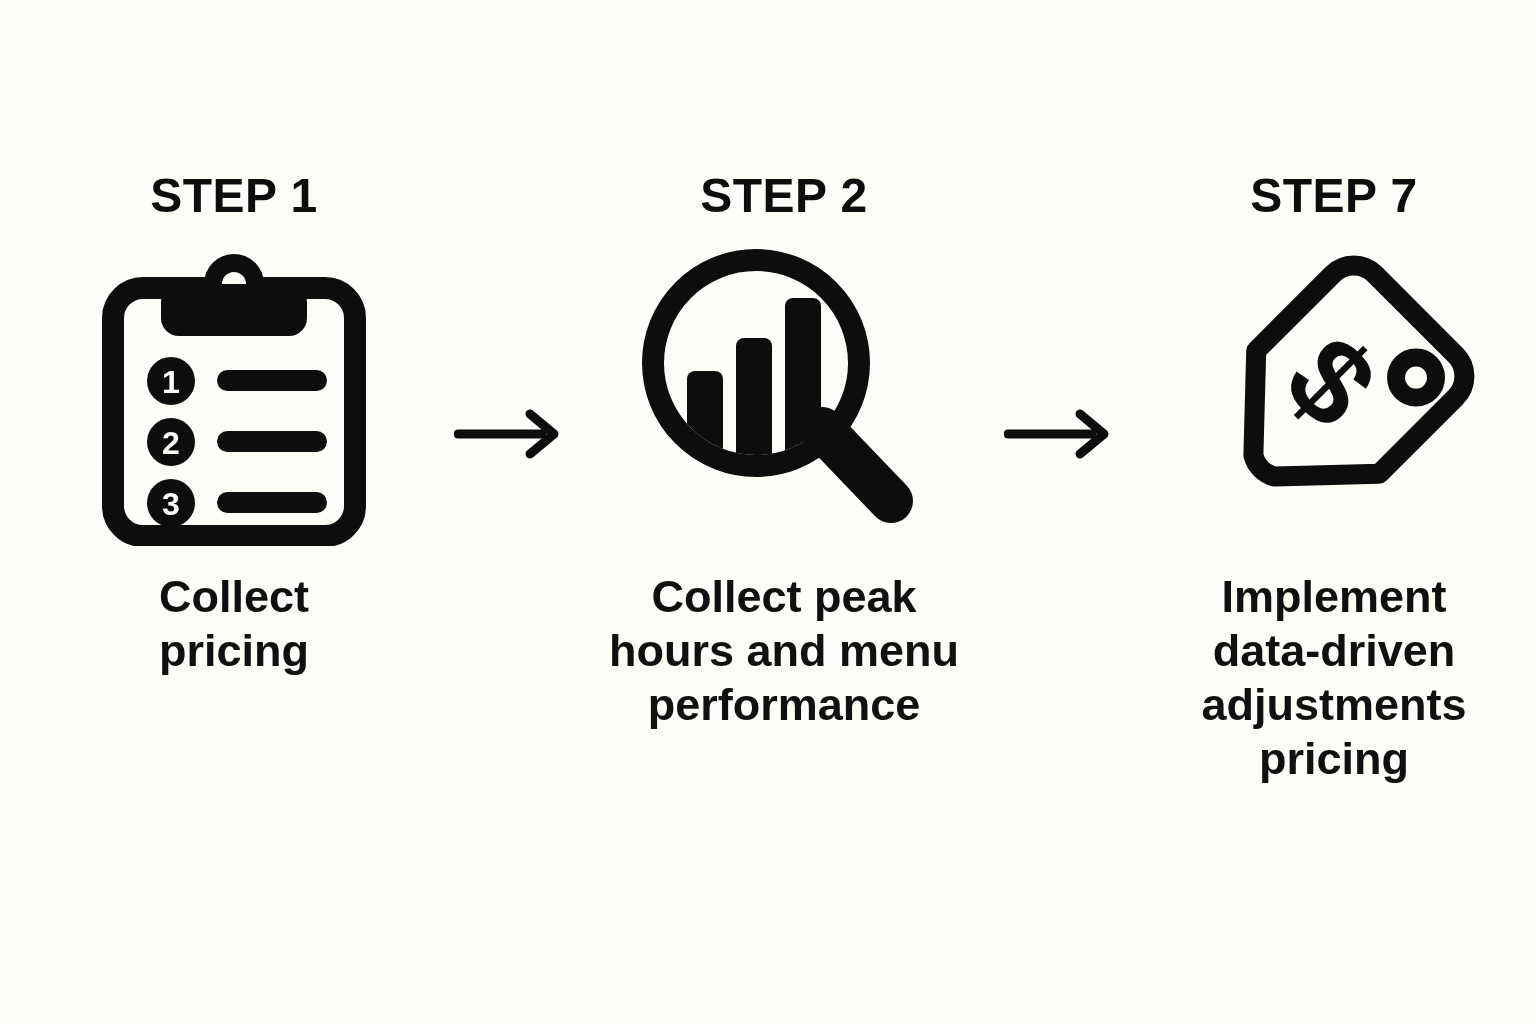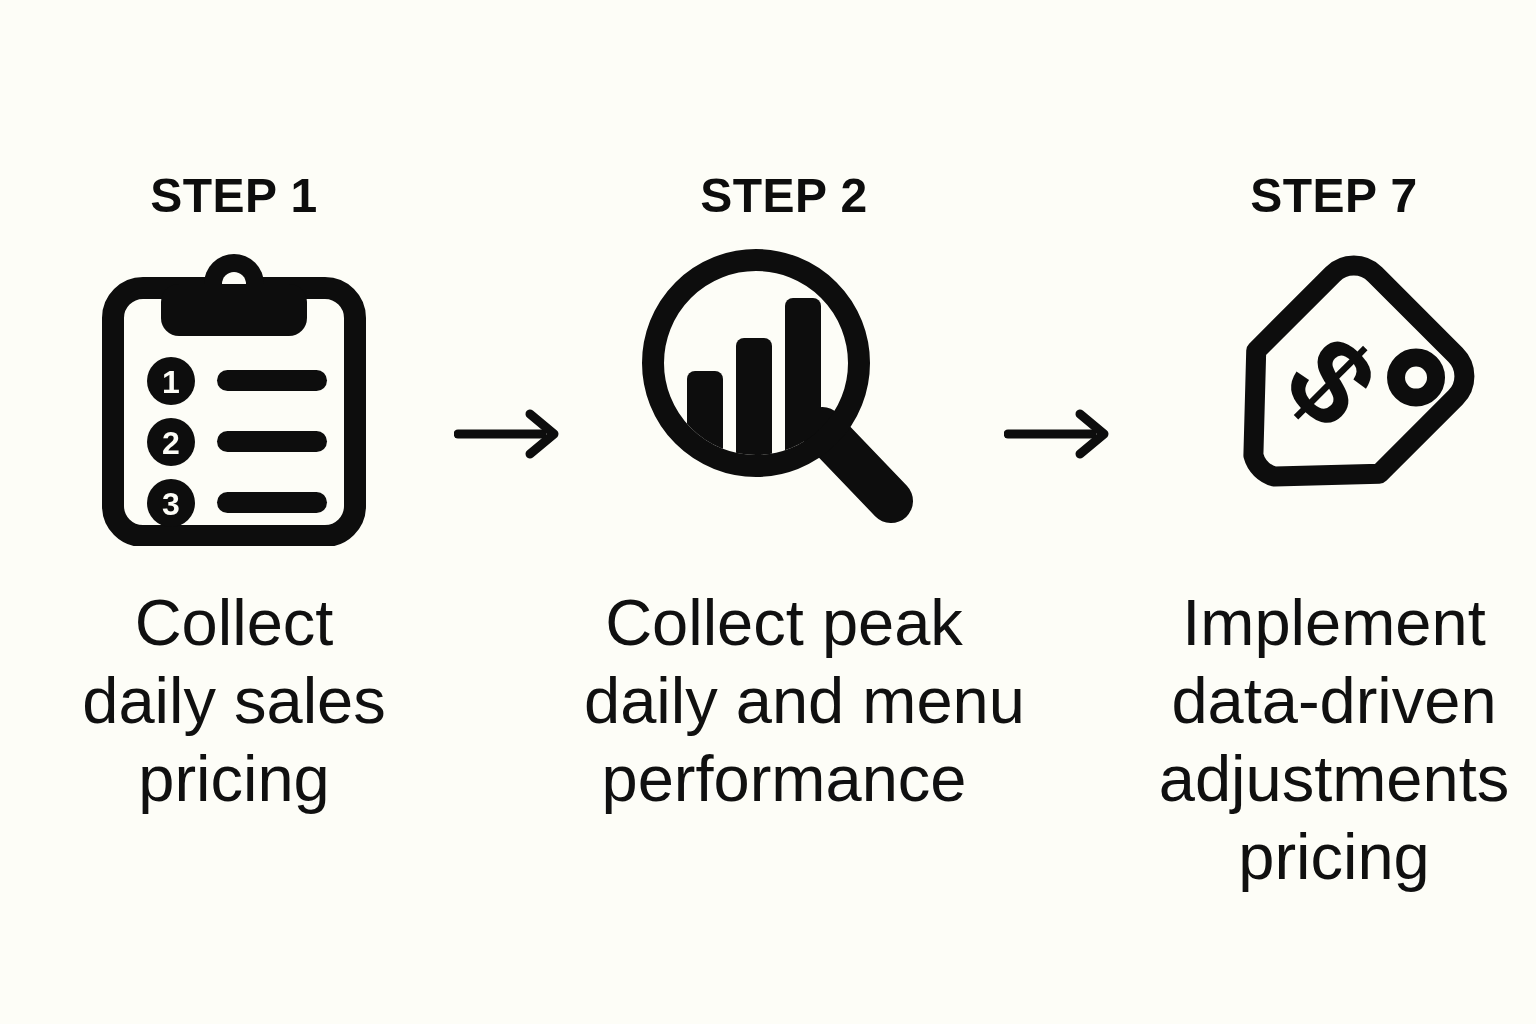--- a/index.html
+++ b/index.html
@@ -61,26 +61,26 @@
     display: flex;
     align-items: center;
     justify-content: center;
   }
 
   .icon-box svg {
     display: block;
   }
 
   .step-desc {
-    margin-top: 38px;
-    font-size: 65px;
+    margin-top: 24px;
+    font-size: 45px;
     line-height: 1.20;
     color: #101010;
     text-align: center;
-    font-weight: 400;
+    font-weight: 700;
     width: 400px;
   }
 
   .step-desc .ln {
     display: block;
     white-space: nowrap;
   }
 
   .arrow-col {
     width: 130px;
@@ -123,21 +123,20 @@
           <rect x="118" y="185" width="110" height="21" rx="10.5" ry="10.5" fill="#0d0d0d"></rect>
 
           <circle cx="72" cy="257" r="24" fill="#0d0d0d"></circle>
           <text x="72" y="269" font-family="'Liberation Sans', sans-serif" font-size="32" font-weight="bold" fill="#fdfdf7" text-anchor="middle">3</text>
           <rect x="118" y="246" width="110" height="21" rx="10.5" ry="10.5" fill="#0d0d0d"></rect>
         </svg>
       </div>
 
       <div class="step-desc">
         <span class="ln">Collect</span>
-        <span class="ln">daily sales</span>
         <span class="ln">pricing</span>
       </div>
     </div>
 
     <div class="arrow-col">
       <svg width="110" height="60" viewBox="0 0 110 60" aria-hidden="true">
         <line x1="4" y1="30" x2="88" y2="30" stroke="#0d0d0d" stroke-width="9" stroke-linecap="round"></line>
         <polyline points="76,10 100,30 76,50" fill="none" stroke="#0d0d0d" stroke-width="9" stroke-linecap="round" stroke-linejoin="round"></polyline>
       </svg>
     </div>
@@ -160,21 +159,21 @@
           <g clip-path="url(#lensClip)">
             <rect x="48" y="125" width="36" height="90" rx="8" ry="8" fill="#0d0d0d"></rect>
             <rect x="97" y="92" width="36" height="123" rx="8" ry="8" fill="#0d0d0d"></rect>
             <rect x="146" y="52" width="36" height="163" rx="8" ry="8" fill="#0d0d0d"></rect>
           </g>
         </svg>
       </div>
 
       <div class="step-desc">
         <span class="ln">Collect peak</span>
-        <span class="ln">daily and menu</span>
+        <span class="ln">hours and menu</span>
         <span class="ln">performance</span>
       </div>
     </div>
 
     <div class="arrow-col">
       <svg width="110" height="60" viewBox="0 0 110 60" aria-hidden="true">
         <line x1="4" y1="30" x2="88" y2="30" stroke="#0d0d0d" stroke-width="9" stroke-linecap="round"></line>
         <polyline points="76,10 100,30 76,50" fill="none" stroke="#0d0d0d" stroke-width="9" stroke-linecap="round" stroke-linejoin="round"></polyline>
       </svg>
     </div>

